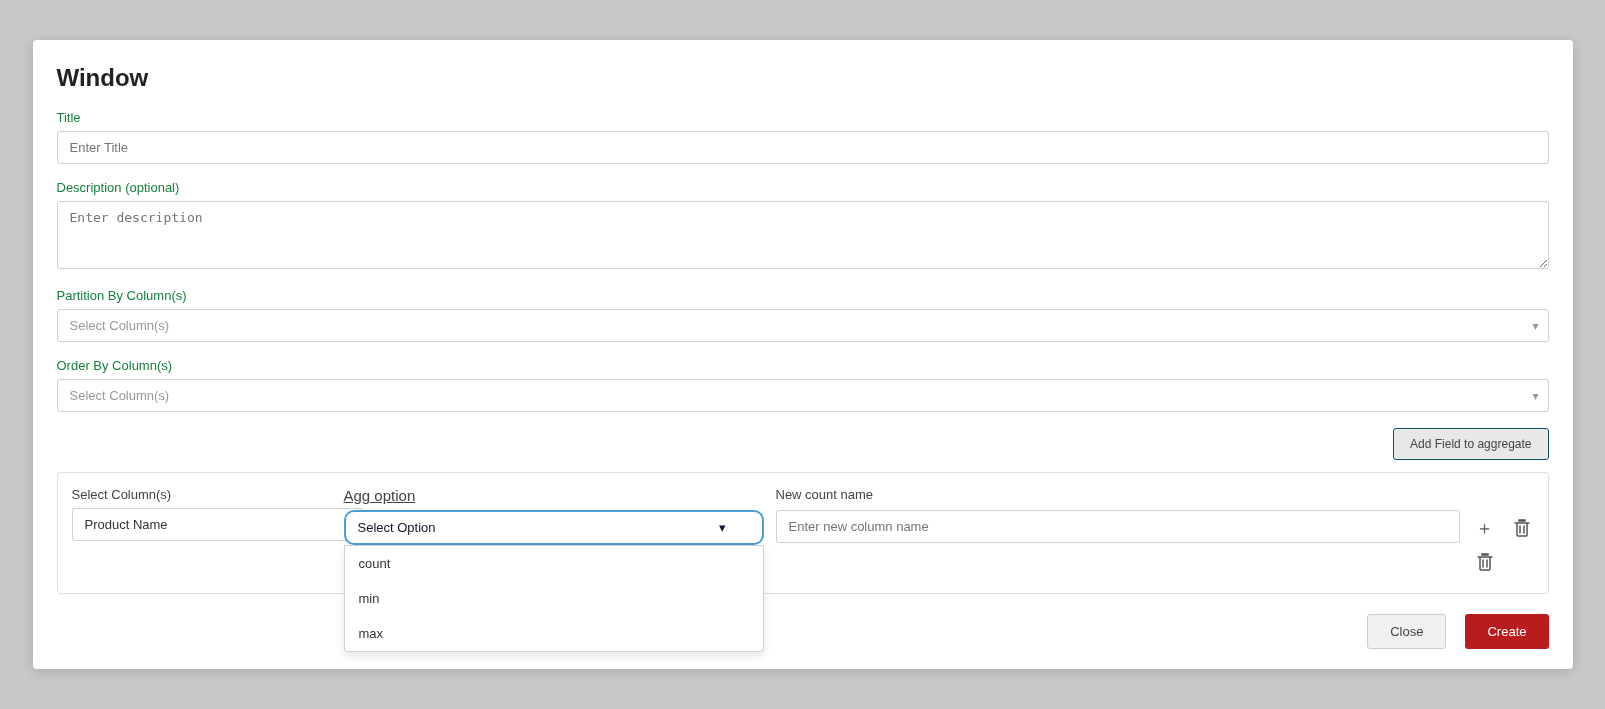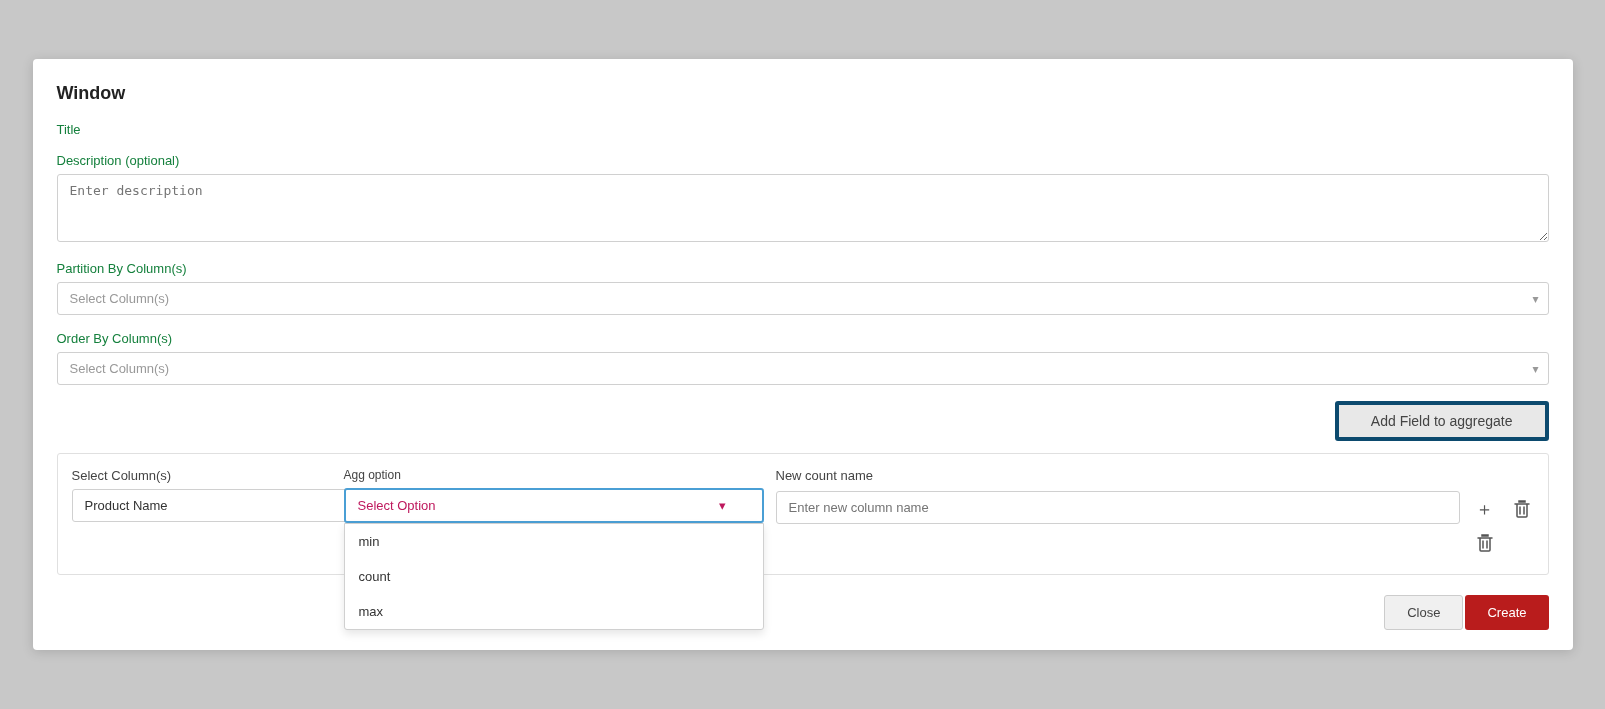--- a/index.html
+++ b/index.html
@@ -16,21 +16,21 @@
     }
     .modal {
       background: #fff;
       border-radius: 4px;
       width: 1540px;
       padding: 24px 24px 20px 24px;
       position: relative;
       box-shadow: 0 2px 12px rgba(0,0,0,0.15);
     }
     .modal-title {
-      font-size: 18px;
+      font-size: 24px;
       font-weight: 600;
       margin-bottom: 18px;
       color: #222;
     }
     .field-label {
       font-size: 13px;
       color: #15803d;
       margin-bottom: 6px;
     }
     .text-input {
@@ -76,44 +76,45 @@
       color: #999;
       font-size: 12px;
     }
     .add-field-row {
       display: flex;
       justify-content: flex-end;
       margin-bottom: 12px;
     }
     .btn-add-field {
       background: #e8e8e8;
-      border: 4px solid #0c4a6e;
-      border-radius: 3px;
-      padding: 8px 32px;
-      font-size: 14px;
+      border: 1px solid #0c4a6e;
+      border-radius: 3px;
+      padding: 8px 16px;
+      font-size: 12px;
       color: #444;
       cursor: pointer;
     }
     .agg-col-select {
       min-width: 200px;
       flex: 0 0 260px;
     }
     .agg-col-select .field-label {
       font-size: 13px;
       margin-bottom: 6px;
     }
     .agg-col-select .select-wrapper {
       width: 260px;
     }
     .agg-option-col {
       flex: 0 0 420px;
     }
     .agg-option-col .field-label {
-      font-size: 12px;
+      font-size: 15px;
       margin-bottom: 6px;
+      text-decoration: underline;
     }
     .new-col-name {
       flex: 1;
     }
     .new-col-name .field-label {
       font-size: 13px;
       margin-bottom: 6px;
     }
     .agg-icons {
       display: flex;
@@ -140,24 +141,24 @@
       padding: 4px;
     }
 
     
     .dropdown-container {
       position: relative;
     }
     .dropdown-trigger {
       width: 100%;
       border: 2px solid #4a9fd5;
-      border-radius: 3px;
+      border-radius: 10px;
       padding: 8px 36px 8px 12px;
       font-size: 13px;
-      color: #be185d;
+      color: #0f172a;
       background: #fff;
       cursor: pointer;
       display: flex;
       align-items: center;
       justify-content: space-between;
     }
     .dropdown-menu {
       position: absolute;
       top: 100%;
       left: 0;
@@ -170,21 +171,21 @@
     }
     .dropdown-item {
       padding: 10px 14px;
       font-size: 13px;
       color: #333;
       cursor: pointer;
     }
     .footer-buttons {
       display: flex;
       justify-content: flex-end;
-      gap: 2px;
+      gap: 19px;
       margin-top: 20px;
     }
     .btn-close {
       background: #f0f0f0;
       border: 1px solid #ccc;
       border-radius: 3px;
       padding: 9px 22px;
       font-size: 13px;
       color: #444;
       cursor: pointer;
@@ -217,20 +218,21 @@
     }
   </style>
 </head>
 <body>
 
 <div class="modal">
   <div class="modal-title">Window</div>
 
   <div class="form-group">
     <div class="field-label">Title</div>
+    <input class="text-input" type="text" placeholder="Enter Title" style="">
   </div>
 
   <div class="form-group">
     <div class="field-label">Description (optional)</div>
     <textarea class="text-input" placeholder="Enter description" style=""></textarea>
   </div>
 
   <div class="form-group">
     <div class="field-label">Partition By Column(s)</div>
     <div class="select-wrapper">
@@ -269,22 +271,22 @@
       </div>
 
       <div class="agg-option-col">
         <div class="field-label agg-header-label">Agg option</div>
         <div class="dropdown-container">
           <div class="dropdown-trigger">
             <span>Select Option</span>
             <span>▾</span>
           </div>
           <div class="dropdown-menu">
+            <div class="dropdown-item">count</div>
             <div class="dropdown-item">min</div>
-            <div class="dropdown-item">count</div>
             <div class="dropdown-item">max</div>
           </div>
         </div>
       </div>
 
       <div class="new-col-name">
         <div class="field-label agg-header-label">New count name</div>
         <input class="text-input" type="text" style="margin-top: 2px;" placeholder="Enter new column name">
       </div>
 

